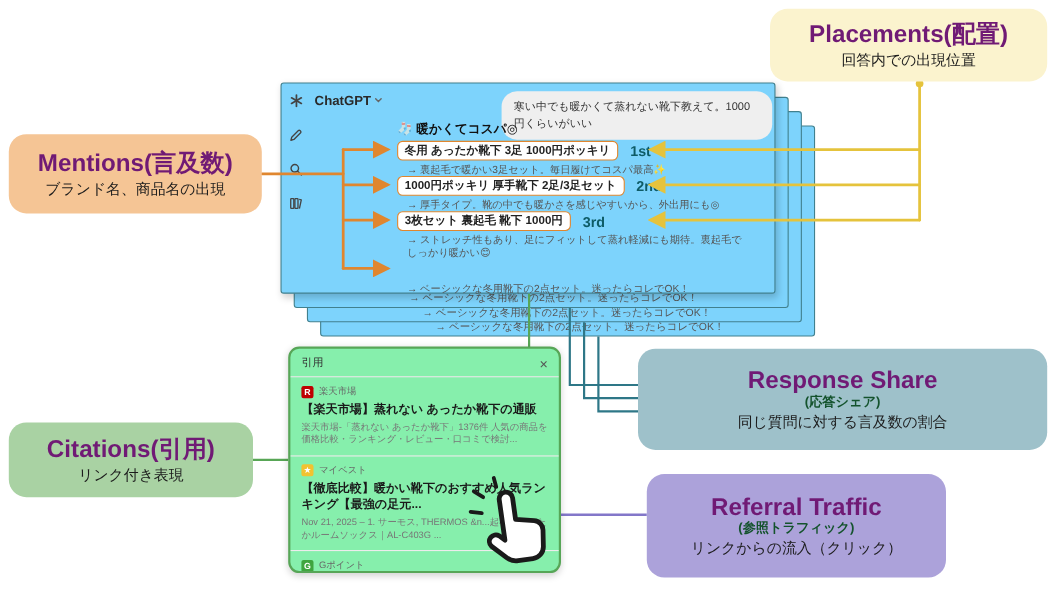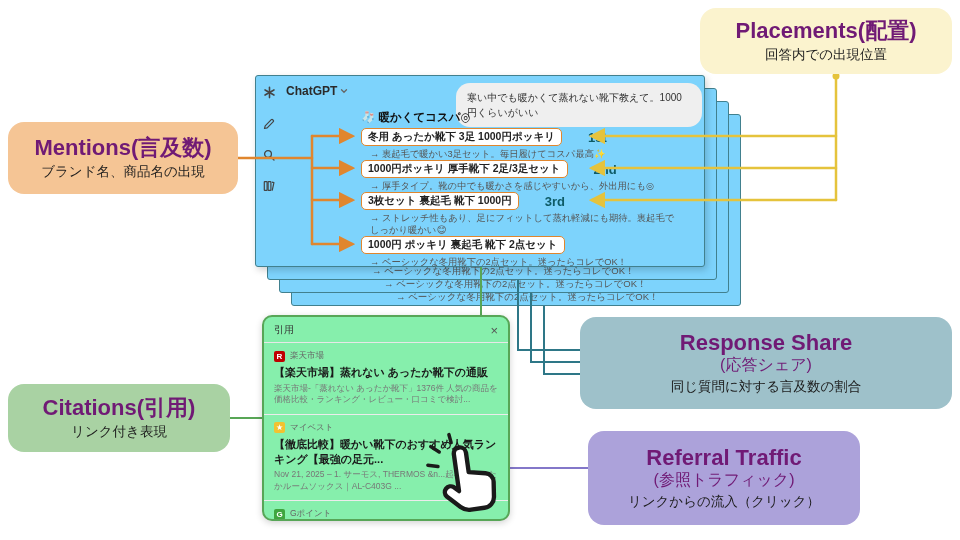--- a/index.html
+++ b/index.html
@@ -3,21 +3,21 @@
 <meta charset="utf-8">
 <style>
   html,body{margin:0;padding:0;background:#fff;}
   .canvas{position:relative;width:960px;height:540px;background:#fff;overflow:hidden;
           font-family:"Liberation Sans","DejaVu Sans",sans-serif;}
 
   
   .box{position:absolute;border-radius:16px;display:flex;flex-direction:column;
        align-items:center;justify-content:center;text-align:center;z-index:4;}
   .box .t{font-weight:bold;font-size:22px;color:#701a75;line-height:1.18;}
-  .box .t2{font-weight:normal;font-size:16px;color:#701a75;line-height:1.15;}
+  .box .t2{font-weight:bold;font-size:12px;color:#14532d;line-height:1.15;}
   .box .s{font-size:13.5px;color:#1c1c1c;margin-top:3px;}
   .box-placements{left:700px;top:8px;width:252px;height:66px;background:#FBF3CE;}
   .box-mentions{left:8px;top:122px;width:230px;height:72px;background:#F5C595;}
   .box-response{left:580px;top:317px;width:372px;height:92px;background:#9EC1CA;}
   .box-citations{left:8px;top:384px;width:222px;height:68px;background:#A9D2A3;}
   .box-referral{left:588px;top:431px;width:272px;height:94px;background:#ACA2DA;}
 
   
   .gcard{position:absolute;width:450px;height:192px;background:#7dd3fc;
          border:1.5px solid #41808E;border-radius:3px;box-sizing:border-box;}
@@ -25,21 +25,21 @@
   .gcard.stk{z-index:1;}
   .stk-line{position:absolute;left:104px;top:176px;font-size:9.5px;color:#555;white-space:nowrap;}
 
   .sidebar{position:absolute;left:0;top:0;width:26px;height:100%;display:flex;
            flex-direction:column;align-items:center;padding-top:9px;gap:13px;box-sizing:border-box;}
   .chead{position:absolute;left:30px;top:8px;font-size:12px;font-weight:600;color:#2a2a2a;
          display:flex;align-items:center;gap:3px;}
   .bubble{position:absolute;left:200px;top:7px;width:246px;background:#efefef;border-radius:14px;
           padding:7px 11px;font-size:10px;color:#333;line-height:1.5;box-sizing:border-box;}
   .ahead{position:absolute;left:105px;top:34px;font-size:11.5px;font-weight:bold;color:#111;}
-  .prod{position:absolute;left:105px;display:flex;align-items:center;gap:26px;}
+  .prod{position:absolute;left:105px;display:flex;align-items:center;gap:11px;}
   .pbox{border:1.5px solid #E0862E;border-radius:5px;padding:1px 6px;font-size:10.5px;
         font-weight:bold;color:#222;white-space:nowrap;background:#fff;}
   .rank{font-size:13px;font-weight:bold;color:#0E5B66;}
   .note{position:absolute;left:114px;width:306px;font-size:9.3px;color:#555;line-height:1.32;}
 
   
   .cpanel{position:absolute;left:262px;top:315px;width:248px;height:206px;background:#86efac;
           border:2px solid #57A657;border-radius:10px;box-shadow:0 2px 7px rgba(0,0,0,.18);
           overflow:hidden;z-index:4;box-sizing:border-box;}
   .cphead{display:flex;justify-content:space-between;align-items:center;
@@ -130,24 +130,20 @@
       <span class="rank">2nd</span>
     </div>
     <div class="note" style="top:104px;">→ 厚手タイプ。靴の中でも暖かさを感じやすいから、外出用にも◎</div>
 
     <div class="prod" style="top:116px;">
       <span class="pbox">3枚セット 裏起毛 靴下 1000円</span>
       <span class="rank">3rd</span>
     </div>
     <div class="note" style="top:136px;">→ ストレッチ性もあり、足にフィットして蒸れ軽減にも期待。裏起毛でしっかり暖かい😊</div>
 
-    <div class="prod" style="top:160px;">
-      <span class="pbox">1000円 ポッキリ 裏起毛 靴下 2点セット</span>
-      <span class="rank"></span>
-    </div>
     <div class="note" style="top:180px;">→ ベーシックな冬用靴下の2点セット。迷ったらコレでOK！</div>
   </div>
 
   <svg class="overlay" width="960" height="540" viewBox="0 0 960 540">
     <defs>
       <marker id="arrO" viewBox="0 0 10 10" refX="8" refY="5" markerWidth="6.5" markerHeight="6.5" orient="auto">
         <path d="M0 0 L10 5 L0 10 z" fill="#E0862E"></path>
       </marker>
       <marker id="arrY" viewBox="0 0 10 10" refX="8" refY="5" markerWidth="6.5" markerHeight="6.5" orient="auto">
         <path d="M0 0 L10 5 L0 10 z" fill="#E5C33C"></path>

